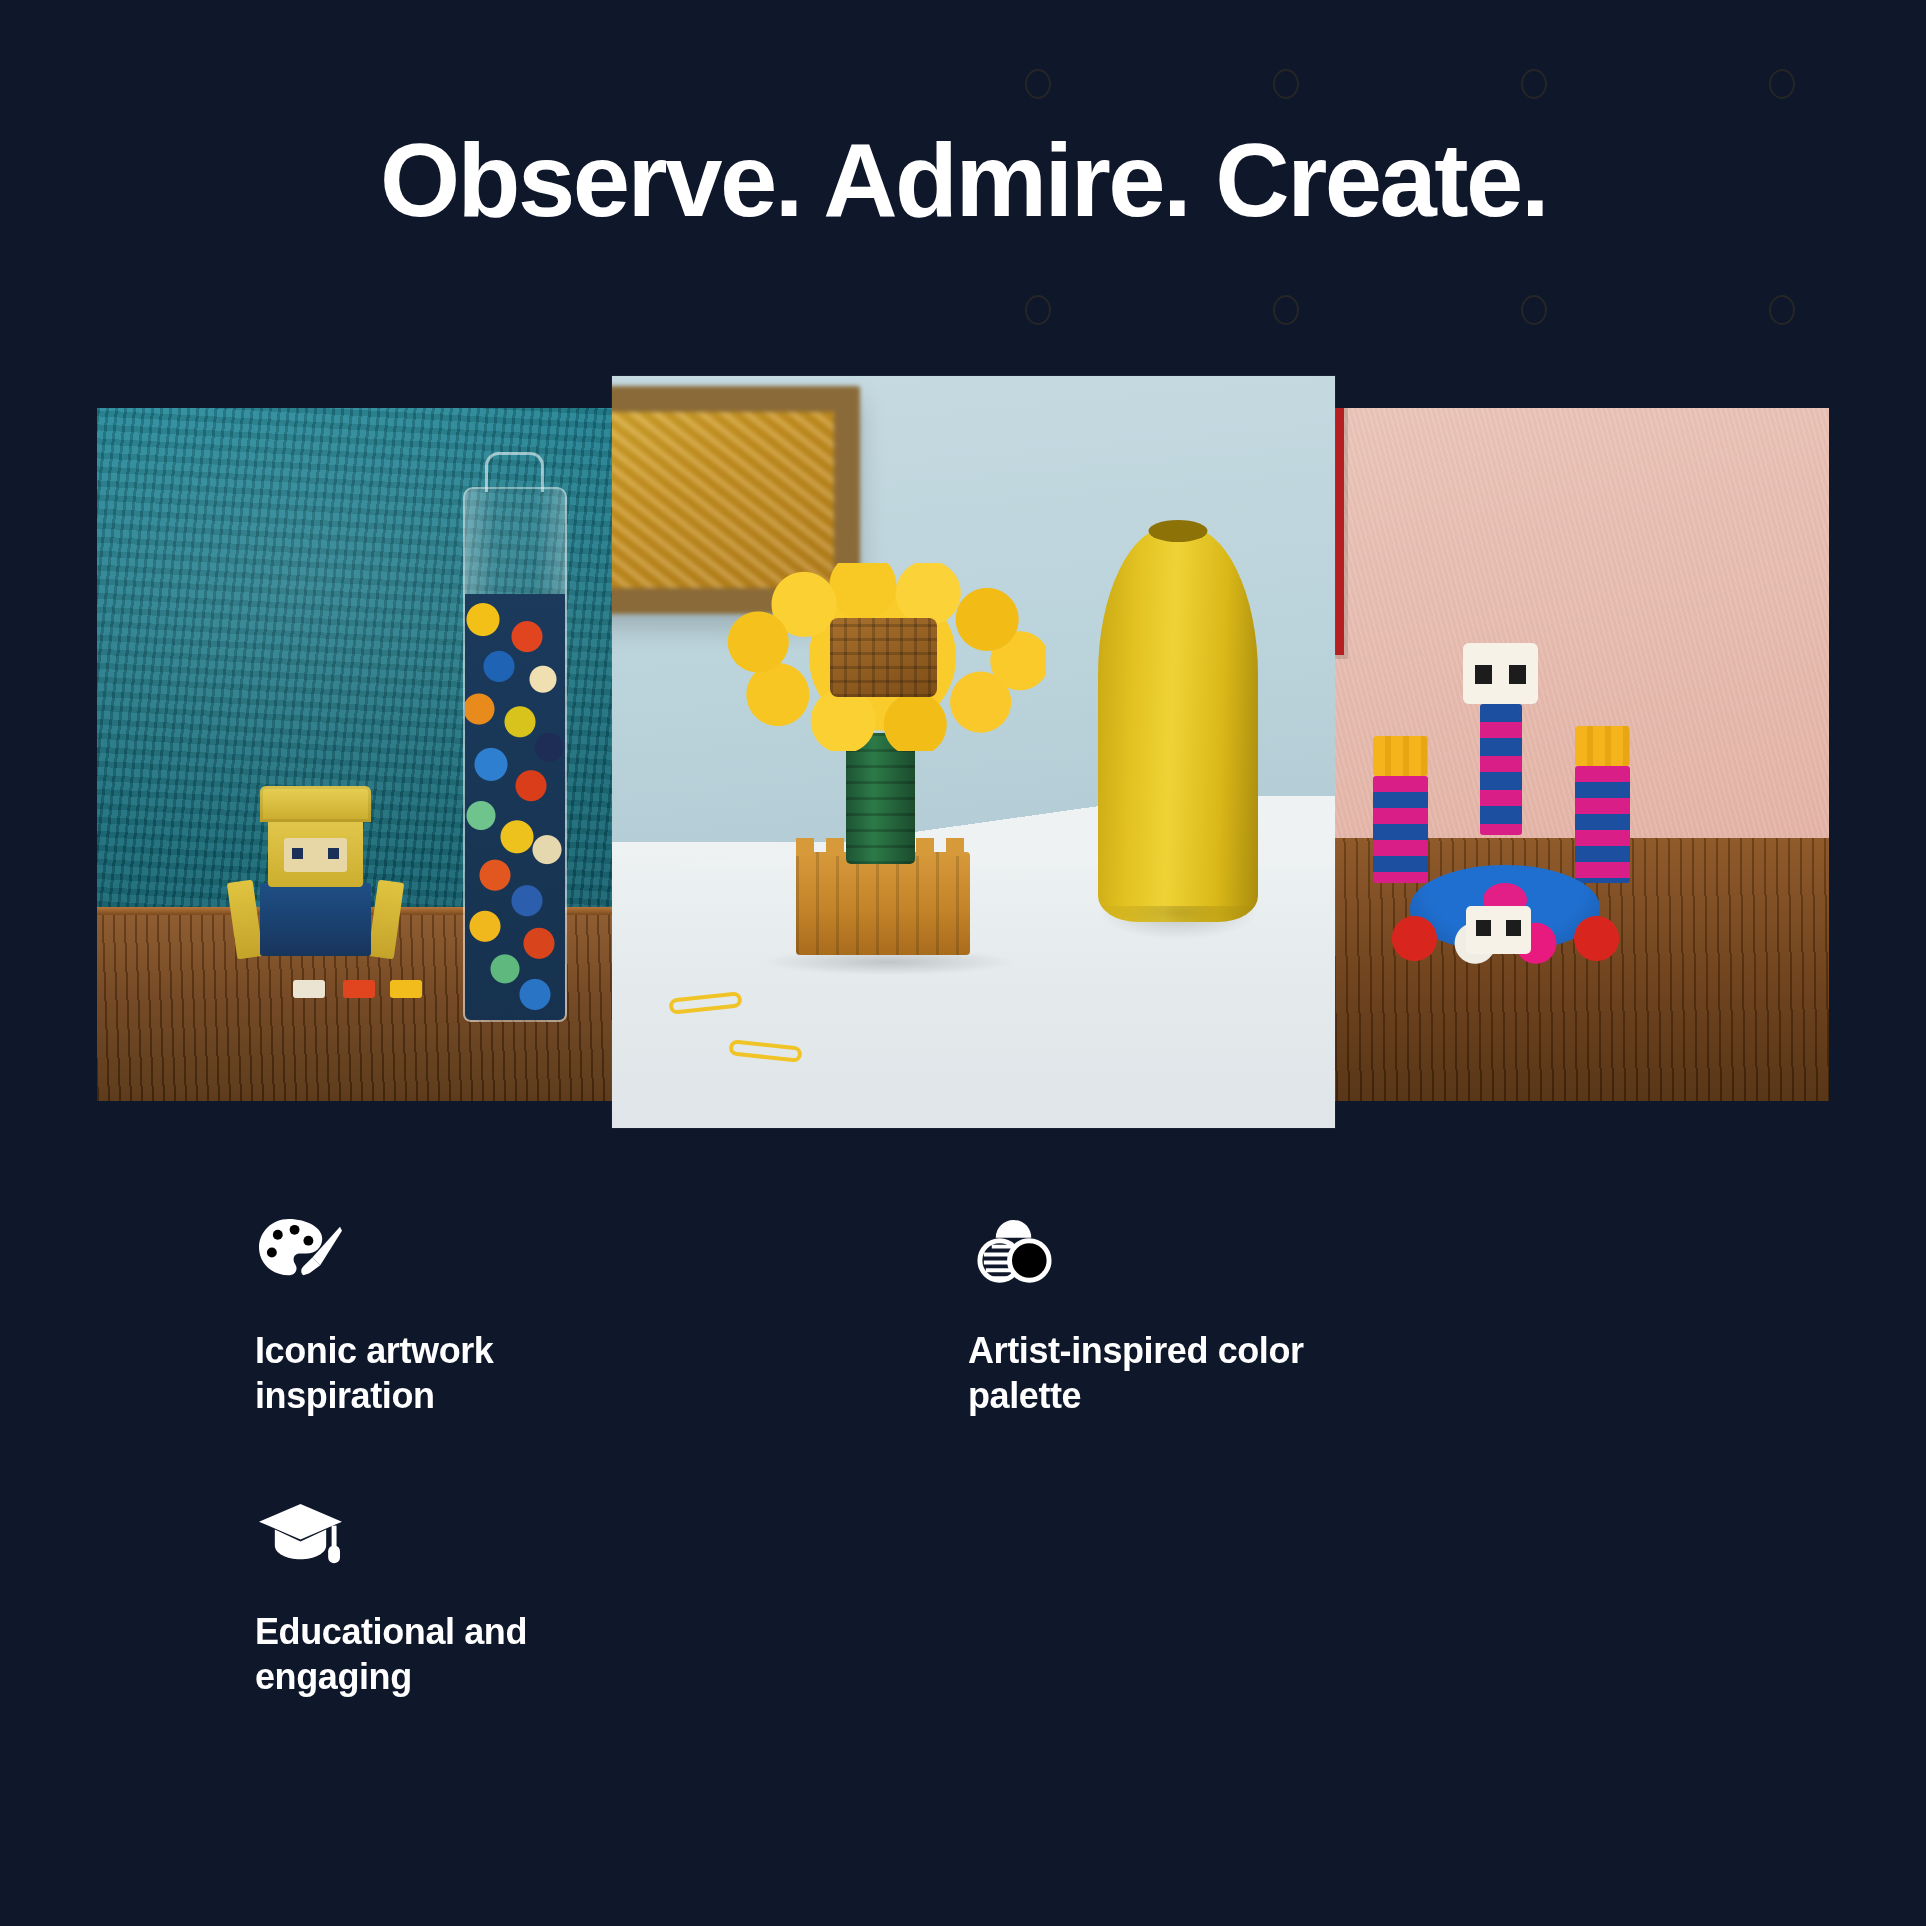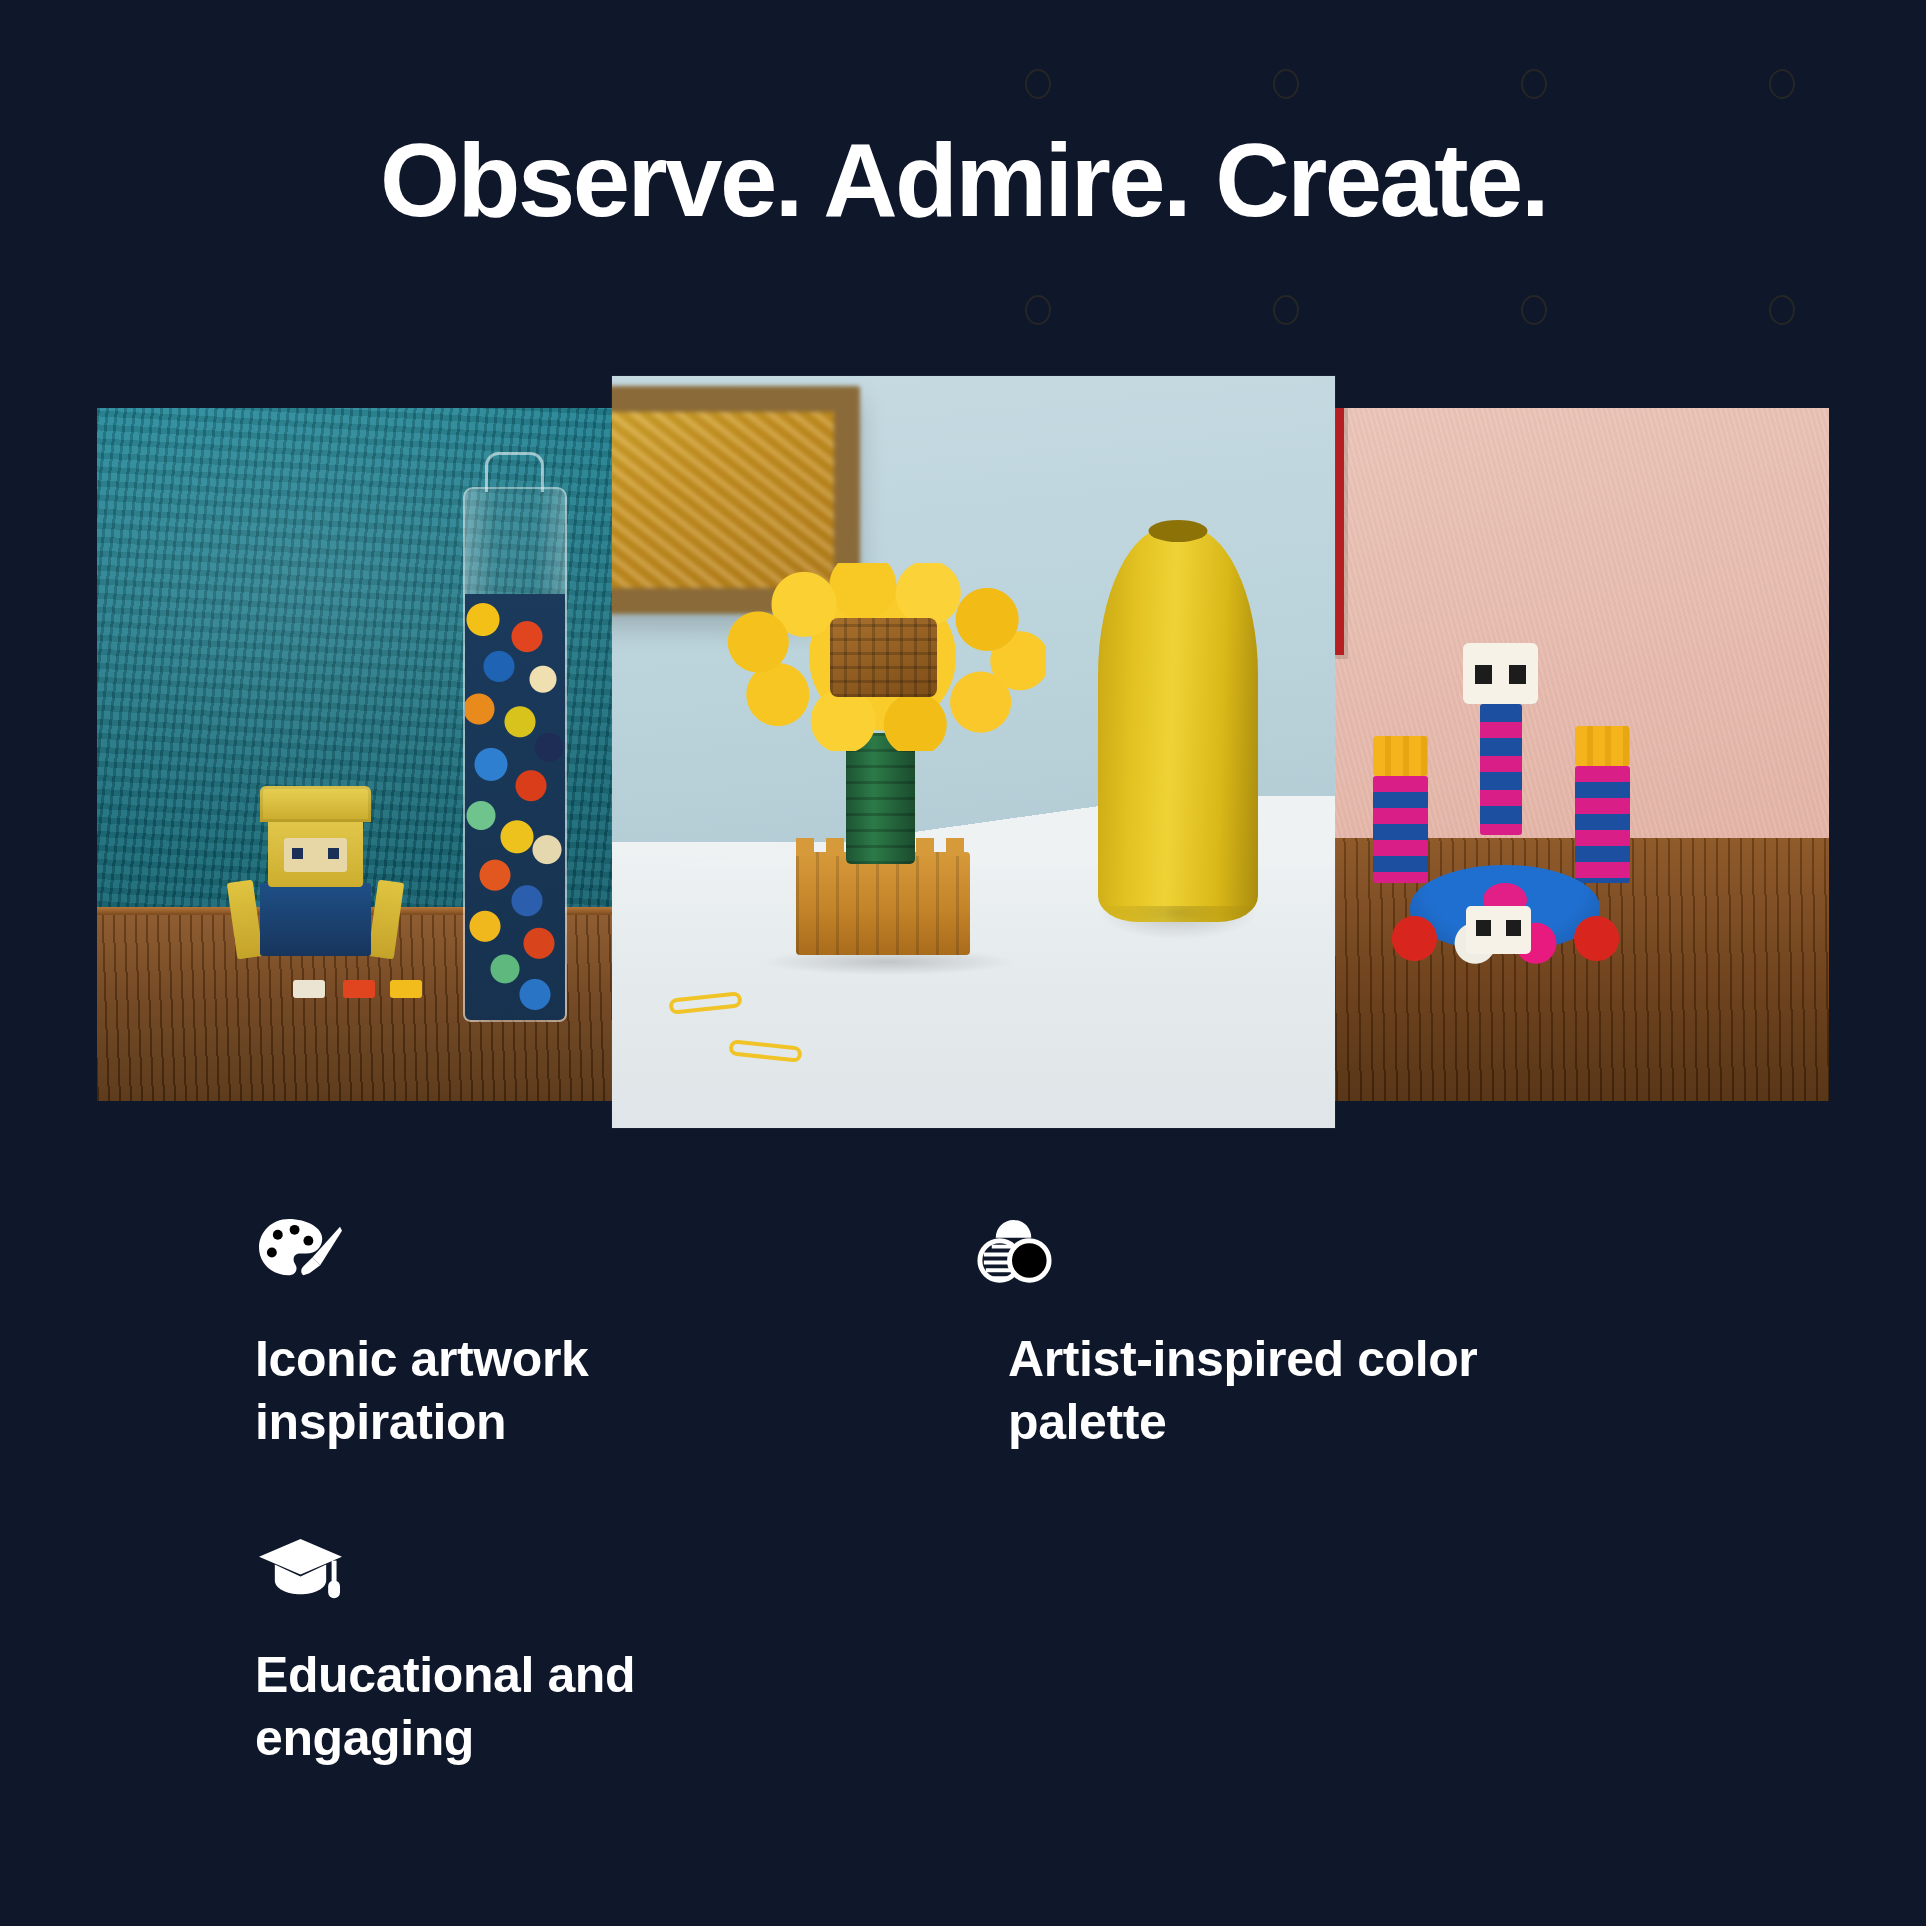--- a/index.html
+++ b/index.html
@@ -337,28 +337,28 @@
   }
   .feature { display:block; }
   .feature-icon {
     width:91px; height:91px;
     margin-bottom:34px;
     display:flex; align-items:flex-end;
   }
   .feature-icon svg { display:block; }
   .feature-label {
     color:#ffffff;
-    font-size:50px;
+    font-size:36px;
     font-weight:bold;
     line-height:1.26;
     letter-spacing:-0.4px;
     max-width:436px;
     white-space:pre-line;
   }
-  .feature.right .feature-label { max-width:554px;margin-left:40px; }
+  .feature.right .feature-label { max-width:554px; }
 </style>
 </head>
 <body>
 
 <div class="page">
 
   <div class="dot-row top">
     <span class="dot"></span>
     <span class="dot"></span>
     <span class="dot"></span>

